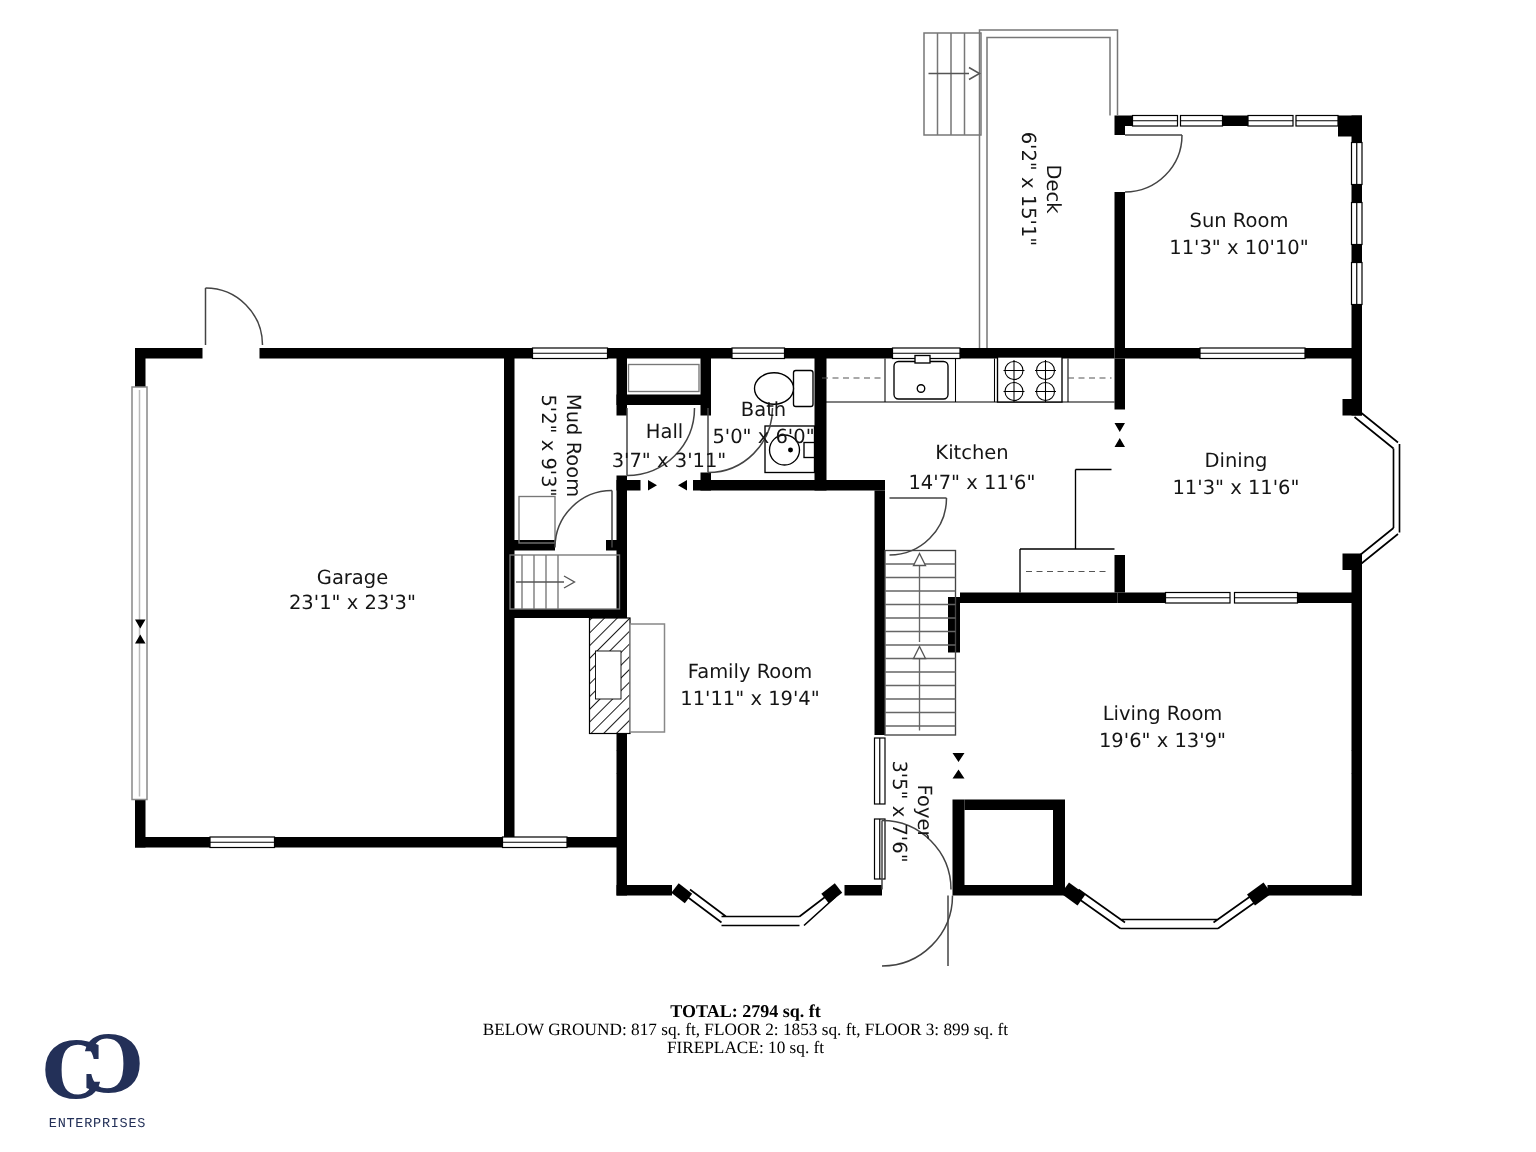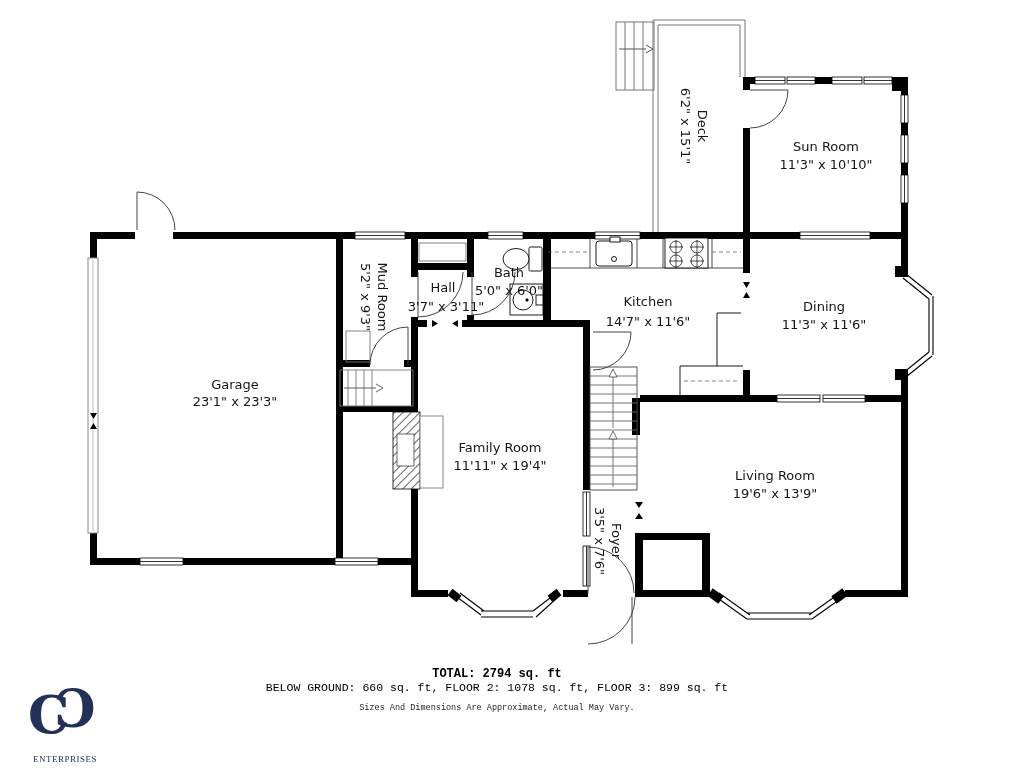--- a/index.html
+++ b/index.html
@@ -1,31 +1,31 @@
 <!DOCTYPE html>
 <html><head>
 <meta charset="utf-8">
 <style>
   html,body{margin:0;padding:0;background:#fff;}
   #page{position:relative;width:1024px;height:768px;background:#fff;overflow:hidden;
         font-family:"DejaVu Sans",sans-serif;}
   #plan-svg{position:absolute;left:0;top:0;}
   .room-name,.room-dims{font-family:"DejaVu Sans",sans-serif;font-size:13px;fill:#151515;}
   .summary{position:absolute;left:0;top:669px;width:994px;text-align:center;
-           font-family:Liberation Mono, monospace;font-size:11.5px;line-height:11.8px;color:#000;}
+           font-family:Liberation Serif, serif;font-size:11.5px;line-height:11.8px;color:#000;}
   .summary .total{font-weight:bold;font-size:12px;margin-bottom:1px;}
   .summary .disclaimer{margin-top:9px;font-size:8.5px;color:#222;}
   .logo{position:absolute;left:22px;top:680px;width:86px;text-align:center;color:#233058;}
   .monogram{position:relative;height:62px;}
   .logo .c1{position:absolute;left:6px;top:9px;font-family:"DejaVu Serif",serif;
             font-weight:bold;font-size:52px;line-height:52px;}
   .logo .c2{position:absolute;left:32px;top:1px;font-family:"DejaVu Serif",serif;
             font-weight:bold;font-size:52px;line-height:52px;display:inline-block;
             transform:rotate(180deg);}
-  .logo-sub{font-family:Liberation Serif, serif;font-size:9px;letter-spacing:.5px;margin-top:12px;}
+  .logo-sub{font-family:Liberation Mono, monospace;font-size:9px;letter-spacing:.5px;margin-top:2px;}
 </style>
 </head>
 <body>
 
 <div id="page">
 
 <svg id="plan-svg" width="1024" height="768" viewBox="0 0 1024 768">
   <defs>
     <pattern id="hatchP" width="6" height="6" patternUnits="userSpaceOnUse" patternTransform="rotate(45)">
       <rect width="6" height="6" fill="#fff"></rect>
@@ -351,22 +351,22 @@
     </g>
     <g transform="translate(608 541) rotate(90)">
       <text class="room-name" x="0" y="-4">Foyer</text>
       <text class="room-dims" x="0" y="13">3'5" x 7'6"</text>
     </g>
   </g>
 </svg>
 
 <div class="summary">
   <div class="total">TOTAL: 2794 sq. ft</div>
-  <div>BELOW GROUND: 660 sq. ft, FLOOR 2: 1078 sq. ft, FLOOR 3: 899 sq. ft</div>
-  <div class="disclaimer">Sizes And Dimensions Are Approximate, Actual May Vary.</div>
+  <div>BELOW GROUND: 817 sq. ft, FLOOR 2: 1853 sq. ft, FLOOR 3: 899 sq. ft</div>
+  <div>FIREPLACE: 10 sq. ft</div>
 </div>
 
 <div class="logo">
   <div class="monogram">
     <span class="c1">C</span>
     <span class="c2">C</span>
   </div>
   <div class="logo-sub">ENTERPRISES</div>
 </div>
 

